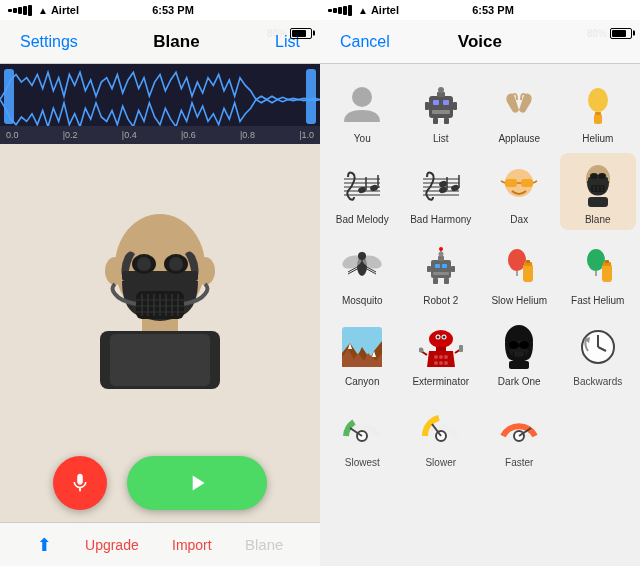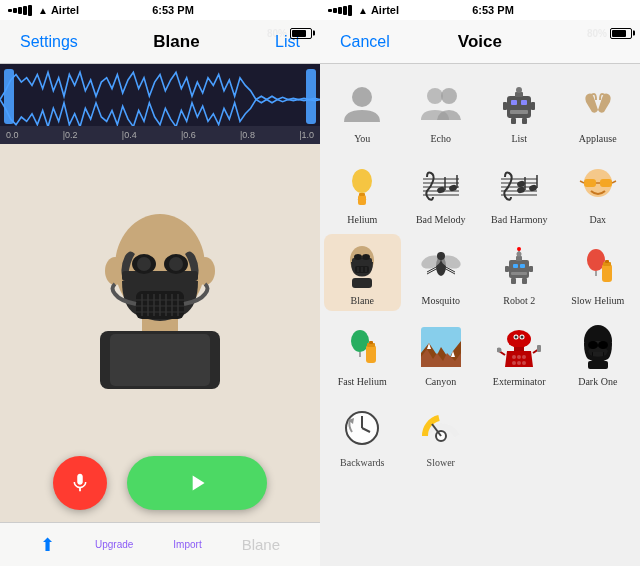--- a/index.html
+++ b/index.html
@@ -152,21 +152,21 @@
     .bottom-bar {
       background: rgba(248,248,248,0.95);
       border-top: 1px solid #ccc;
       height: 44px;
       display: flex;
       align-items: center;
       justify-content: space-around;
       padding: 0 20px;
     }
     .bottom-bar .share-icon { color: #007aff; font-size: 18px; }
-    .bottom-bar .bottom-btn { color: #8b5cf6; font-size: 10px; cursor: pointer; }
+    .bottom-bar .bottom-btn { color: #ef4444; font-size: 14px; cursor: pointer; }
     .bottom-bar .bottom-btn-disabled { color: #ccc; font-size: 15px; }
 
     
     .right-panel {
       width: 320px;
       height: 566px;
       background: #f0f0f0;
       display: flex;
       flex-direction: column;
     }
@@ -204,21 +204,20 @@
       justify-content: center;
       font-size: 38px;
       line-height: 1;
       margin-bottom: 3px;
     }
     .voice-label {
       font-size: 10px;
       color: #333;
       text-align: left;
       line-height: 1.2;
-      font-family: Liberation Serif, serif;
     }
 
     .signal-dots { display: flex; gap: 1px; align-items: center; }
     .signal-dot {
       width: 4px;
       background: #000;
       border-radius: 1px;
     }
     .battery-icon {
       width: 22px;
@@ -405,31 +404,20 @@
     <div class="voice-item">
       <div class="voice-icon">
         <svg width="44" height="44" viewBox="0 0 44 44">
           <circle cx="22" cy="15" r="10" fill="#aaa"></circle>
           <path d="M4 40 Q4 28 22 28 Q40 28 40 40" fill="#aaa"></path>
         </svg>
       </div>
       <span class="voice-label">You</span>
     </div>
 
-    <div class="voice-item">
-      <div class="voice-icon">
-        <svg width="44" height="44" viewBox="0 0 44 44">
-          <circle cx="16" cy="14" r="8" fill="#bbb"></circle>
-          <path d="M2 38 Q2 28 16 28 Q30 28 30 38" fill="#bbb"></path>
-          <circle cx="30" cy="14" r="8" fill="#999" opacity="0.7"></circle>
-          <path d="M18 38 Q20 28 30 28 Q40 28 42 38" fill="#999" opacity="0.7"></path>
-        </svg>
-      </div>
-      <span class="voice-label">Echo</span>
-    </div>
 
     <div class="voice-item">
       <div class="voice-icon">
         <svg width="44" height="44" viewBox="0 0 44 44">
           <rect x="10" y="14" width="24" height="22" rx="3" fill="#555"></rect>
           <rect x="14" y="18" width="6" height="5" rx="1" fill="#88f"></rect>
           <rect x="24" y="18" width="6" height="5" rx="1" fill="#88f"></rect>
           <rect x="13" y="28" width="18" height="4" rx="1" fill="#888"></rect>
           <rect x="18" y="10" width="8" height="5" rx="1" fill="#666"></rect>
           <circle cx="22" cy="8" r="3" fill="#777"></circle>
@@ -708,29 +696,55 @@
           <line x1="22" y1="22" x2="22" y2="10" stroke="#333" stroke-width="2"></line>
           <line x1="22" y1="22" x2="30" y2="26" stroke="#333" stroke-width="2"></line>
 
           <path d="M10 14 Q8 20 12 26" stroke="#888" stroke-width="2" fill="none"></path>
           <polygon points="8,14 14,12 13,18" fill="#888"></polygon>
         </svg>
       </div>
       <span class="voice-label">Backwards</span>
     </div>
 
+    <div class="voice-item" style="opacity:0.9">
+      <div class="voice-icon">
+        <svg width="44" height="44" viewBox="0 0 44 44">
+
+          <path d="M6 30 A18 18 0 0 1 38 30" fill="none" stroke="#eee" stroke-width="6"></path>
+          <path d="M6 30 A18 18 0 0 1 14 16" fill="none" stroke="#4caf50" stroke-width="6"></path>
+          <circle cx="22" cy="30" r="5" fill="#fff" stroke="#333" stroke-width="2"></circle>
+
+          <line x1="22" y1="30" x2="10" y2="22" stroke="#333" stroke-width="2"></line>
+        </svg>
+      </div>
+      <span class="voice-label">Slowest</span>
+    </div>
 
     <div class="voice-item" style="opacity:0.9">
       <div class="voice-icon">
         <svg width="44" height="44" viewBox="0 0 44 44">
 
           <path d="M6 30 A18 18 0 0 1 38 30" fill="none" stroke="#eee" stroke-width="6"></path>
           <path d="M6 30 A18 18 0 0 1 20 12" fill="none" stroke="#ffc107" stroke-width="6"></path>
           <circle cx="22" cy="30" r="5" fill="#fff" stroke="#333" stroke-width="2"></circle>
 
           <line x1="22" y1="30" x2="13" y2="18" stroke="#333" stroke-width="2"></line>
         </svg>
       </div>
       <span class="voice-label">Slower</span>
     </div>
 
+    <div class="voice-item" style="opacity:0.9">
+      <div class="voice-icon">
+        <svg width="44" height="44" viewBox="0 0 44 44">
+
+          <path d="M6 30 A18 18 0 0 1 38 30" fill="none" stroke="#eee" stroke-width="6"></path>
+          <path d="M6 30 A18 18 0 0 1 38 30" fill="none" stroke="#ff5722" stroke-width="6"></path>
+          <circle cx="22" cy="30" r="5" fill="#fff" stroke="#333" stroke-width="2"></circle>
+
+          <line x1="22" y1="30" x2="34" y2="22" stroke="#333" stroke-width="2"></line>
+        </svg>
+      </div>
+      <span class="voice-label">Faster</span>
+    </div>
   </div>
 </div>
 
 </body></html>

